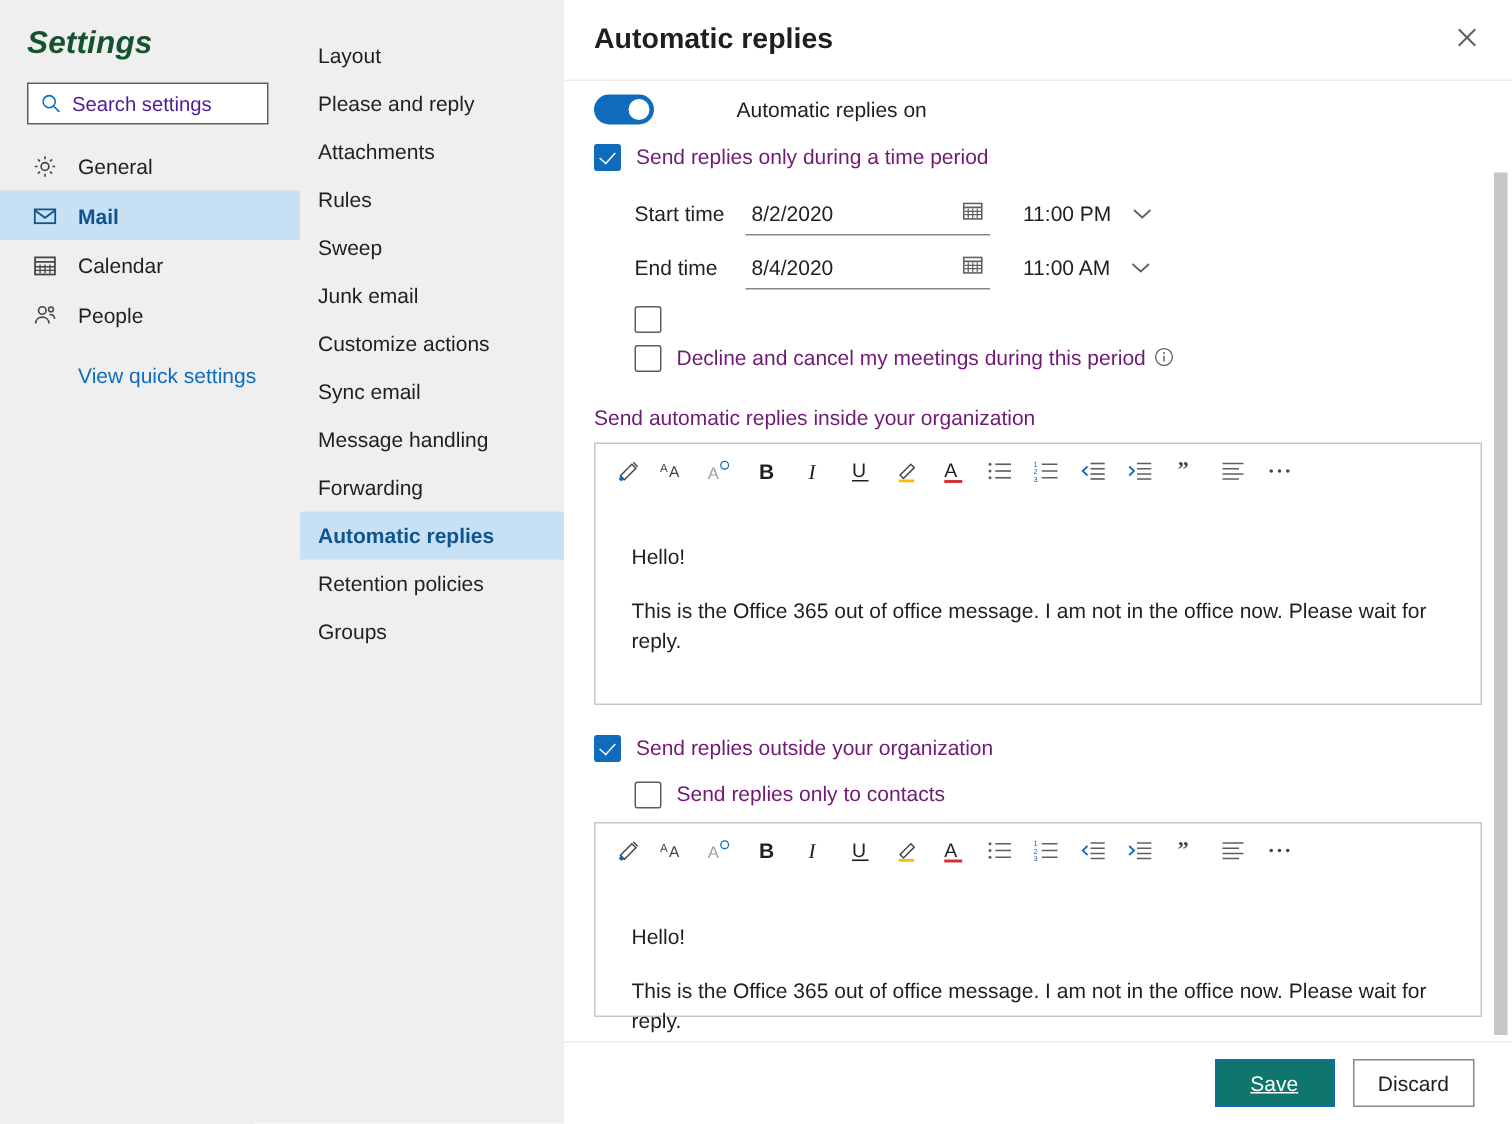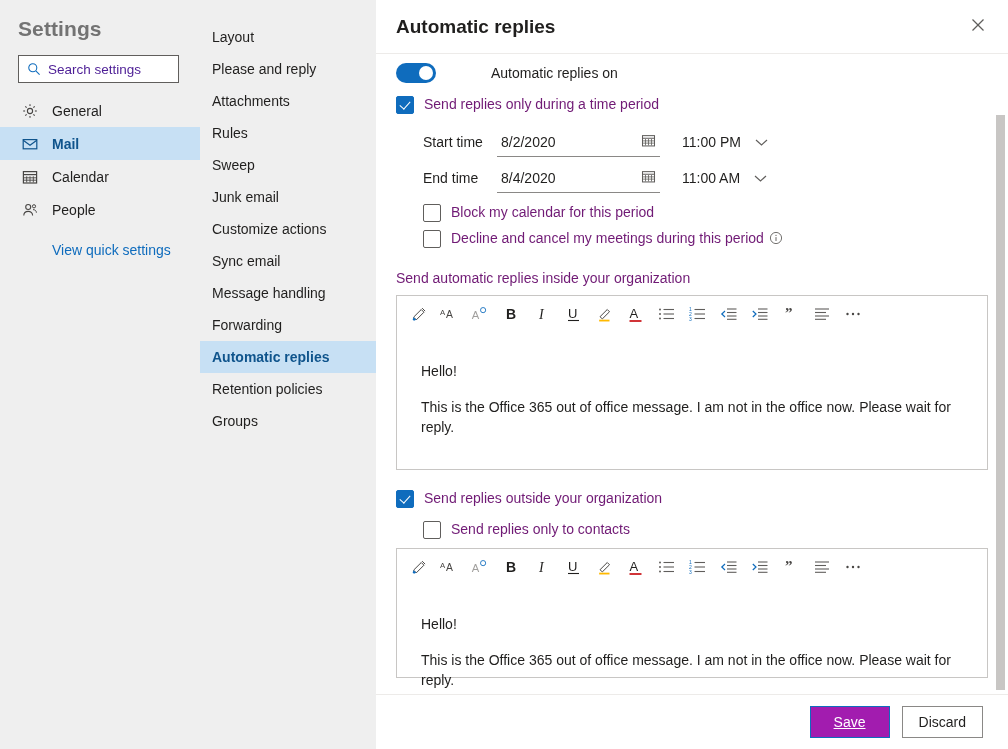--- a/index.html
+++ b/index.html
@@ -28,23 +28,24 @@
     width: 200px;
     height: 749px;
     background: #efefef;
     box-sizing: border-box;
     flex: 0 0 200px;
     position: relative;
   }
   .rail-title {
     font-size: 21px;
     font-weight: 600;
-    color: #737373;
+    color: #14532d;
     padding: 17px 0 0 18px;
     letter-spacing: .1px;
+    font-style: italic;
   }
   .search-box {
     margin: 14px 0 0 18px;
     width: 161px;
     height: 28px;
     background: #ffffff;
     border: 1px solid #605e5c;
     box-sizing: border-box;
     display: flex;
     align-items: center;
@@ -306,21 +307,21 @@
   .btn {
     min-width: 80px;
     height: 32px;
     font-size: 14px;
     font-family: "Liberation Sans", sans-serif;
     border: 1px solid transparent;
     cursor: pointer;
     box-sizing: border-box;
     padding: 0 16px;
   }
-  .btn-primary { background: #a21caf; color: #ffffff; border-color: #0f6cbd; text-decoration: underline; }
+  .btn-primary { background: #0f766e; color: #ffffff; border-color: #0f6cbd; text-decoration: underline; }
   .btn-secondary { background: #ffffff; color: #201f1e; border-color: #8a8886; }
 
   
   .scrollbar {
     position: absolute;
     top: 55px;
     right: 0;
     width: 15px;
     bottom: 55px;
     background: #ffffff;
@@ -515,21 +516,20 @@
                 <polyline points="1,2 6.5,7 12,2" fill="none" stroke="#605e5c" stroke-width="1.15"></polyline>
               </svg>
             </span>
           </div>
         </div>
       </div>
 
       <div class="sub-checks">
         <div class="cb-row">
           <div class="cb"></div>
-          <span class="cb-label">Block my calendar for this period</span>
         </div>
         <div class="cb-row">
           <div class="cb"></div>
           <span class="cb-label"><span>Decline and cancel my meetings during this period</span><span class="info-i"><svg width="14" height="14" viewBox="0 0 16 16">
                   <circle cx="8" cy="8" r="6.4" fill="none" stroke="#605e5c" stroke-width="1"></circle>
                   <line x1="8" y1="7" x2="8" y2="11.4" stroke="#605e5c" stroke-width="1.1"></line>
                   <circle cx="8" cy="4.9" r="0.75" fill="#605e5c"></circle>
                 </svg></span></span>
         </div>
       </div>

